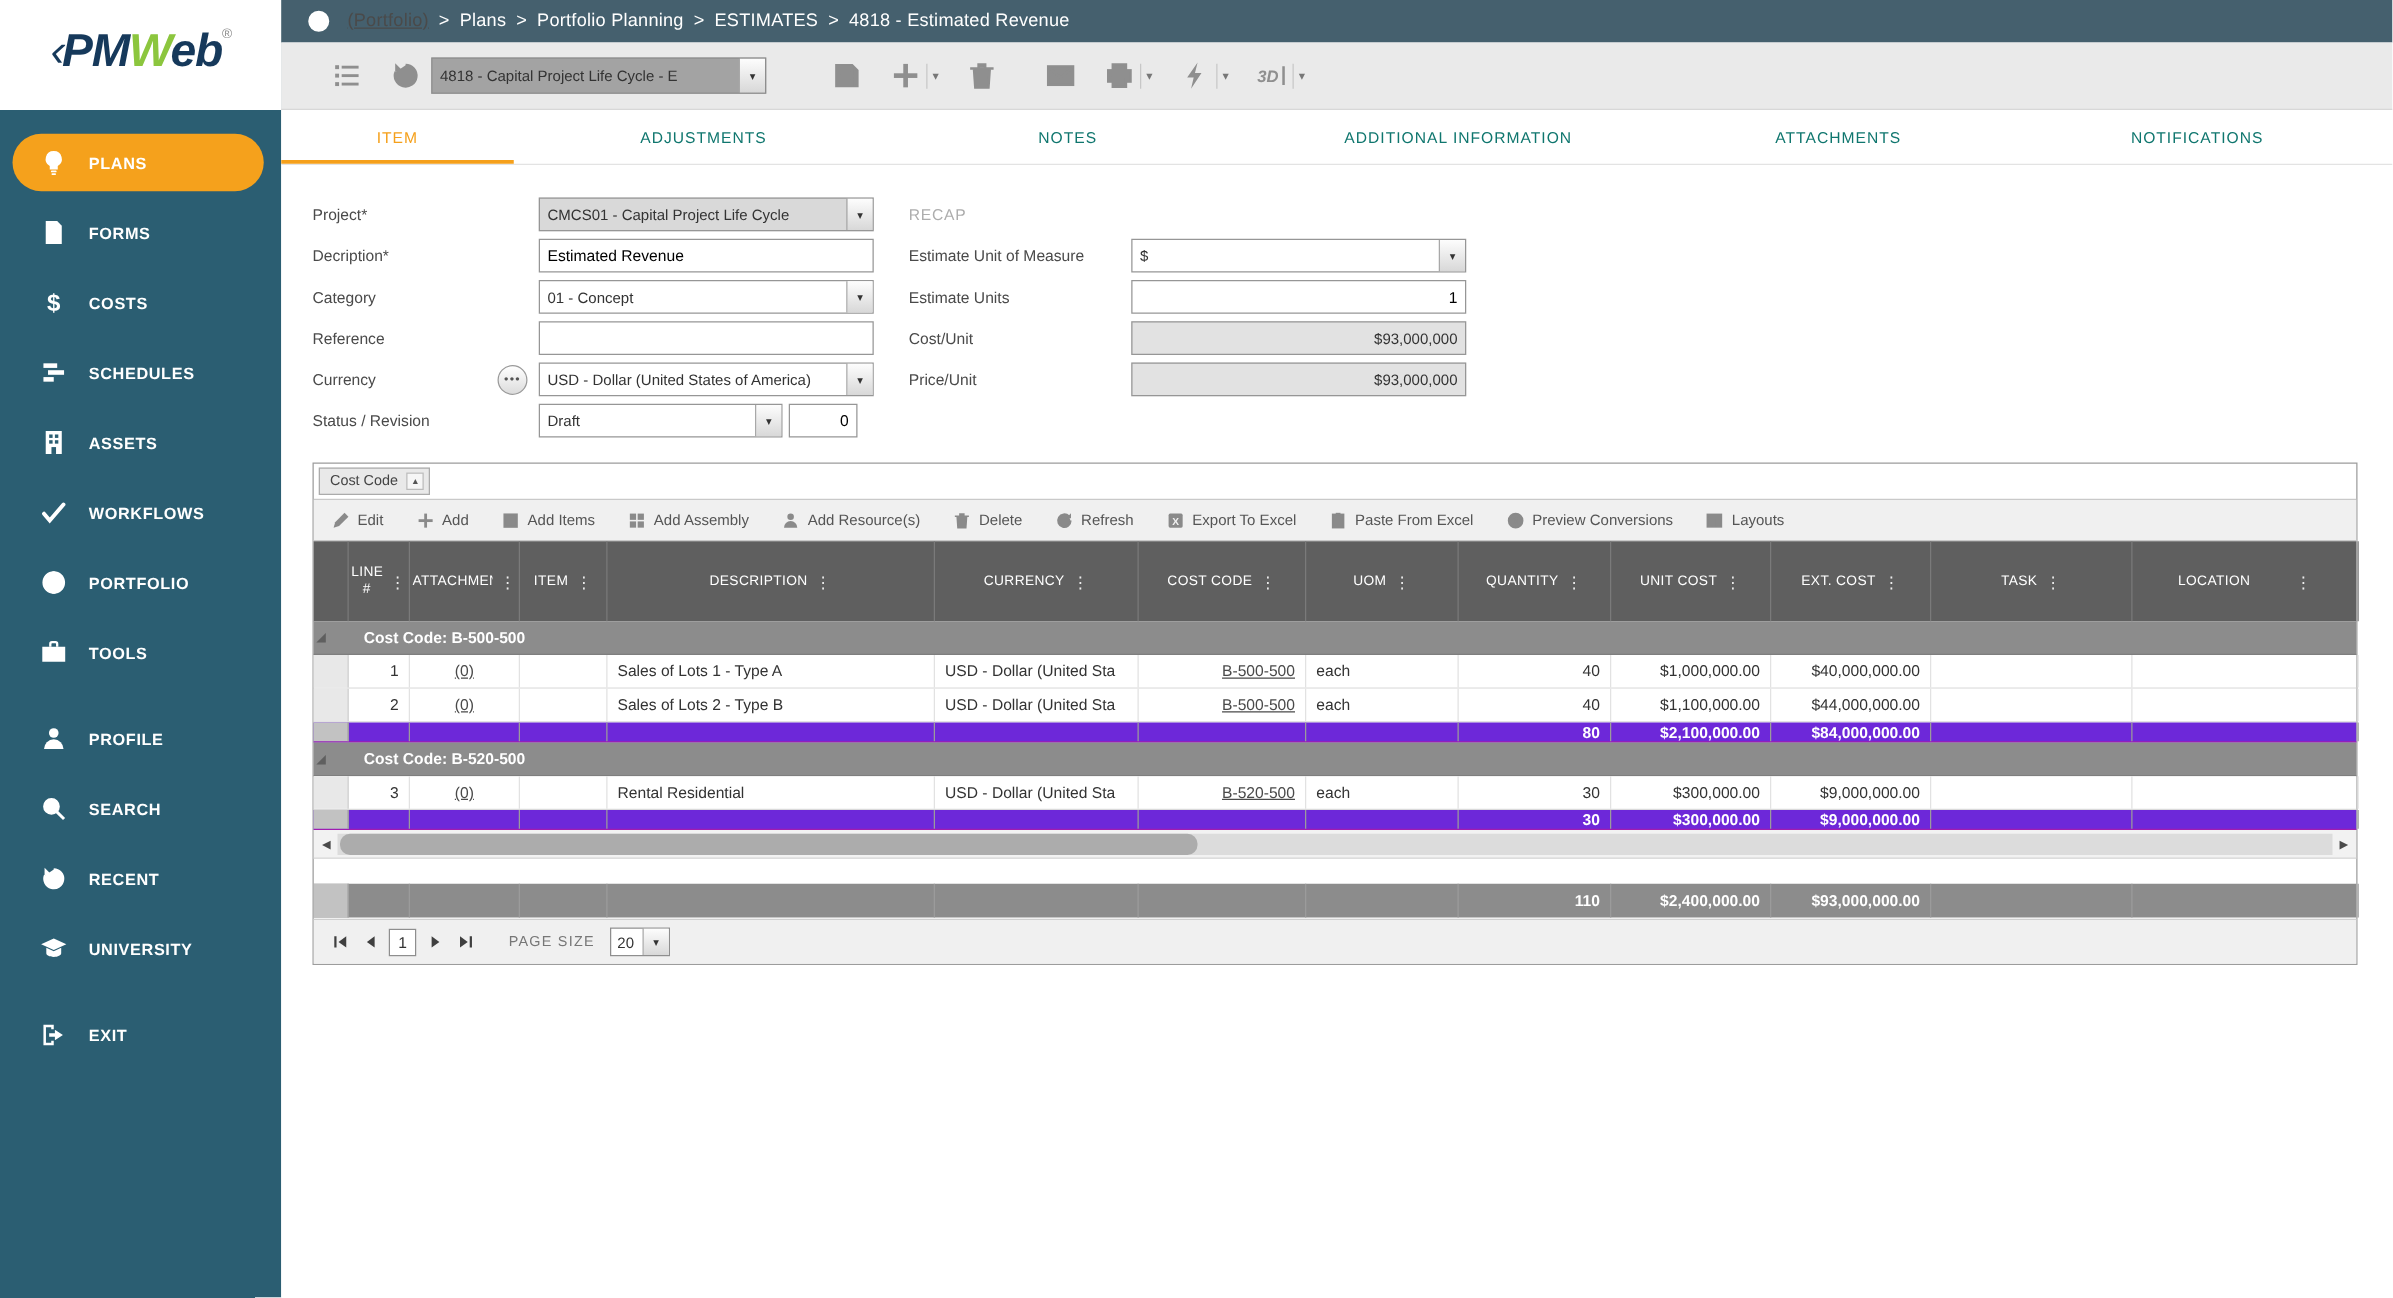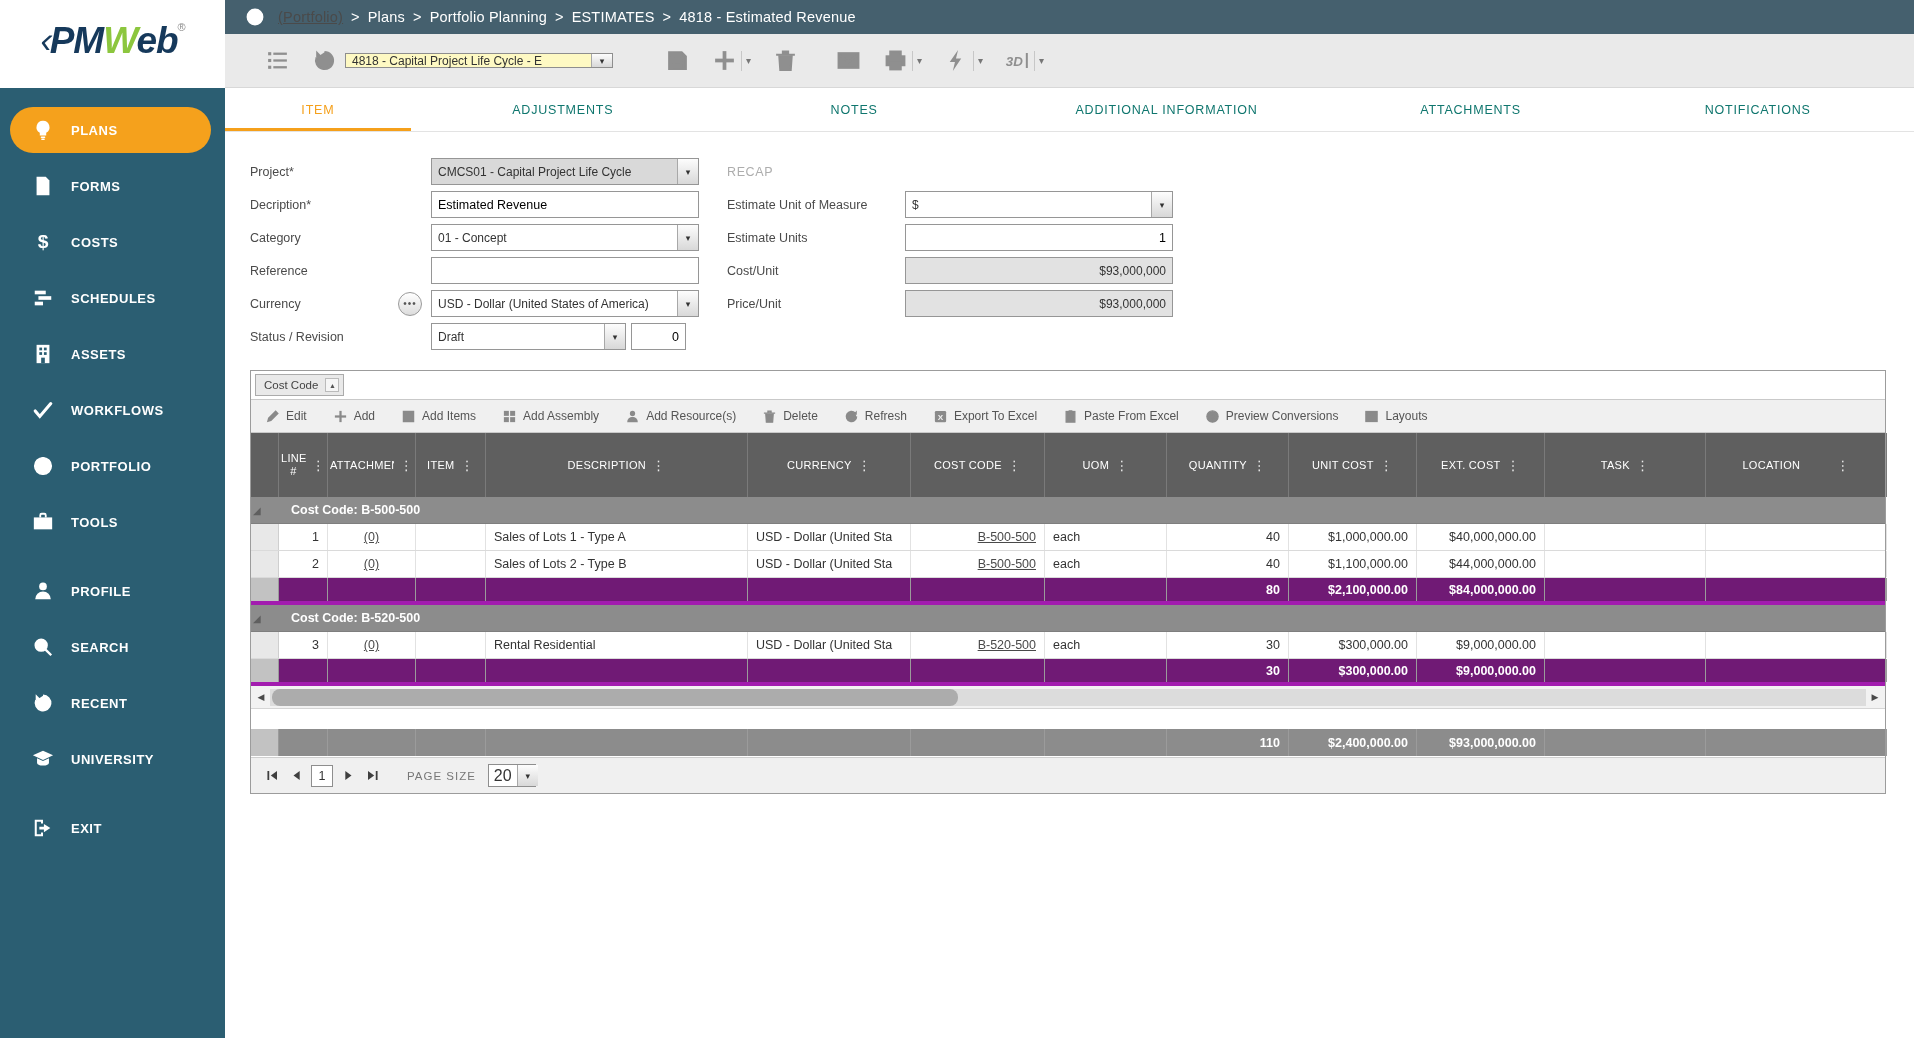--- a/index.html
+++ b/index.html
@@ -34,21 +34,21 @@
 .crumb.link{text-decoration:underline}
 
 
 .toolbar{height:54px;flex:0 0 54px;background:#EAEAEA;border-bottom:1px solid #D8D8D8;display:flex;align-items:center;padding-left:40px}
 .tb-group{display:flex;align-items:center;gap:22px}
 .tbtn{display:flex;align-items:center;color:#8F8F8F}
 .tbtn .icn{width:25px;height:25px;color:#8F8F8F}
 .tbtn .caret-div{width:1px;height:20px;background:#C7C7C7;margin:0 4px}
 .tbtn .caret{font-size:10px;color:#777}
 .tb-spacer1{width:52px}.tb-spacer2{width:38px}
-.record-select{width:268px;height:15px;background:#fef9c3;border:1px solid #8E8E8E;display:flex;align-items:center;margin-left:8px}
+.record-select{width:268px;height:29px;background:#a3a3a3;border:1px solid #8E8E8E;display:flex;align-items:center;margin-left:8px}
 .record-select .rval{flex:1;font-size:12px;padding:0 6px;white-space:nowrap;overflow:hidden;color:#333}
 .sel-arrow{width:21px;height:100%;border-left:1px solid #A8A8A8;background:linear-gradient(#FDFDFD,#D8D8D8);display:flex;align-items:center;justify-content:center;font-size:9px;color:#333;flex:0 0 21px}
 
 
 .tabs{height:44px;flex:0 0 44px;background:#fff;border-bottom:1px solid #E3E3E3;display:flex}
 .tab{display:flex;align-items:center;justify-content:center;font-size:12.5px;color:#0f766e;letter-spacing:.8px;border-bottom:3px solid transparent;padding-top:3px;white-space:nowrap}
 .tab.active{color:#F5A01B;border-bottom-color:#F5A01B}
 
 
 .content{flex:1;padding:26px 0 0 25px;overflow:hidden;background:#fff}
@@ -87,35 +87,35 @@
 .grow{display:flex;height:27px;border-bottom:1px solid #DADADA;background:#fff}
 .grow .handle-col{background:#E8E8E8;border-right:1px solid #CFCFCF}
 .gcell{font-size:12.5px;color:#333;display:flex;align-items:center;padding:0 8px;border-right:1px solid #E2E2E2;overflow:hidden;white-space:nowrap}
 .gcell.r{justify-content:flex-end}
 .gcell.c{justify-content:center}
 .link{text-decoration:underline;color:#4A4A4A}
 .group-row{display:flex;height:27px;background:#8C8C8C;border-bottom:1px solid #7E7E7E}
 .group-row .handle-col{display:flex;align-items:center;border-right:none}
 .tri{color:#5F5F5F;font-size:10px;margin-left:2px}
 .group-title{color:#fff;font-weight:bold;font-size:12.5px;display:flex;align-items:center;padding-left:12px;flex:1;overflow:hidden}
-.sub-row{display:flex;height:27px;background:#701a75;border-bottom:4px solid #a21caf}
+.sub-row{display:flex;height:16px;background:#6d28d9;border-bottom:1px solid #a21caf}
 .sub-row .gcell{color:#fff;font-weight:bold;border-right:1px solid #9B9B9B}
 .sub-row .handle-col,.total-row .handle-col{background:#C2C2C2;border-right:1px solid #9B9B9B}
 .hscroll{height:23px;background:#F2F2F2;display:flex;align-items:center;border-bottom:1px solid #D5D5D5;padding:0 1px}
 .hs-btn{width:18px;height:17px;display:flex;align-items:center;justify-content:center;color:#4A4A4A;font-size:9px;flex:0 0 18px}
 .hs-track{flex:1;height:17px;background:#DCDCDC;position:relative}
 .hs-thumb{position:absolute;left:2px;top:0;height:100%;width:43%;background:#ACACAC;border-radius:8px}
 .total-row{display:flex;height:27px;background:#8C8C8C;margin-top:20px}
 .total-row .gcell{color:#fff;font-weight:bold;border-right:1px solid #9B9B9B}
 .pager{height:36px;background:#F0F0F0;border-top:1px solid #CFCFCF;display:flex;align-items:center;padding-left:12px;gap:6px;margin-top:1px}
 .pg-btn{width:18px;height:18px;display:flex;align-items:center;justify-content:center}
 .pg-box{width:22px;height:22px;background:#fff;border:1px solid #8E8E8E;display:flex;align-items:center;justify-content:center;font-size:12.5px;color:#333}
 .pg-label{font-size:11.5px;color:#777;letter-spacing:1px;margin-left:20px}
 .pg-size{width:48px;height:23px;border:1px solid #8E8E8E;background:#fff;display:flex;align-items:center;margin-left:6px}
-.pg-size .cval{flex:1;font-size:16px;padding:0 5px}
+.pg-size .cval{flex:1;font-size:12px;padding:0 5px}
 </style>
 </head>
 <body>
 
 <div class="app" data-interactable="false">
 
   <aside class="sidebar" data-interactable="false">
     <div class="logo-box" data-interactable="true">
       <div class="logo" data-interactable="false"><span class="ang">‹</span><span>PM</span><span class="lw">W</span><span>eb</span><span class="reg">®</span></div>
     </div>

